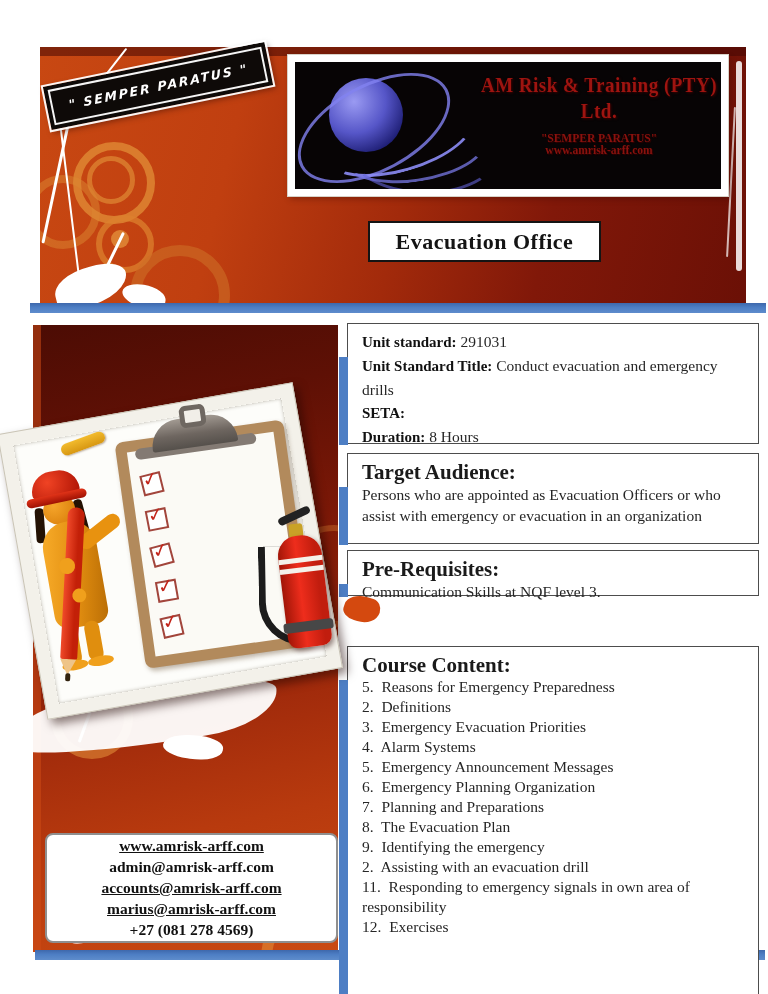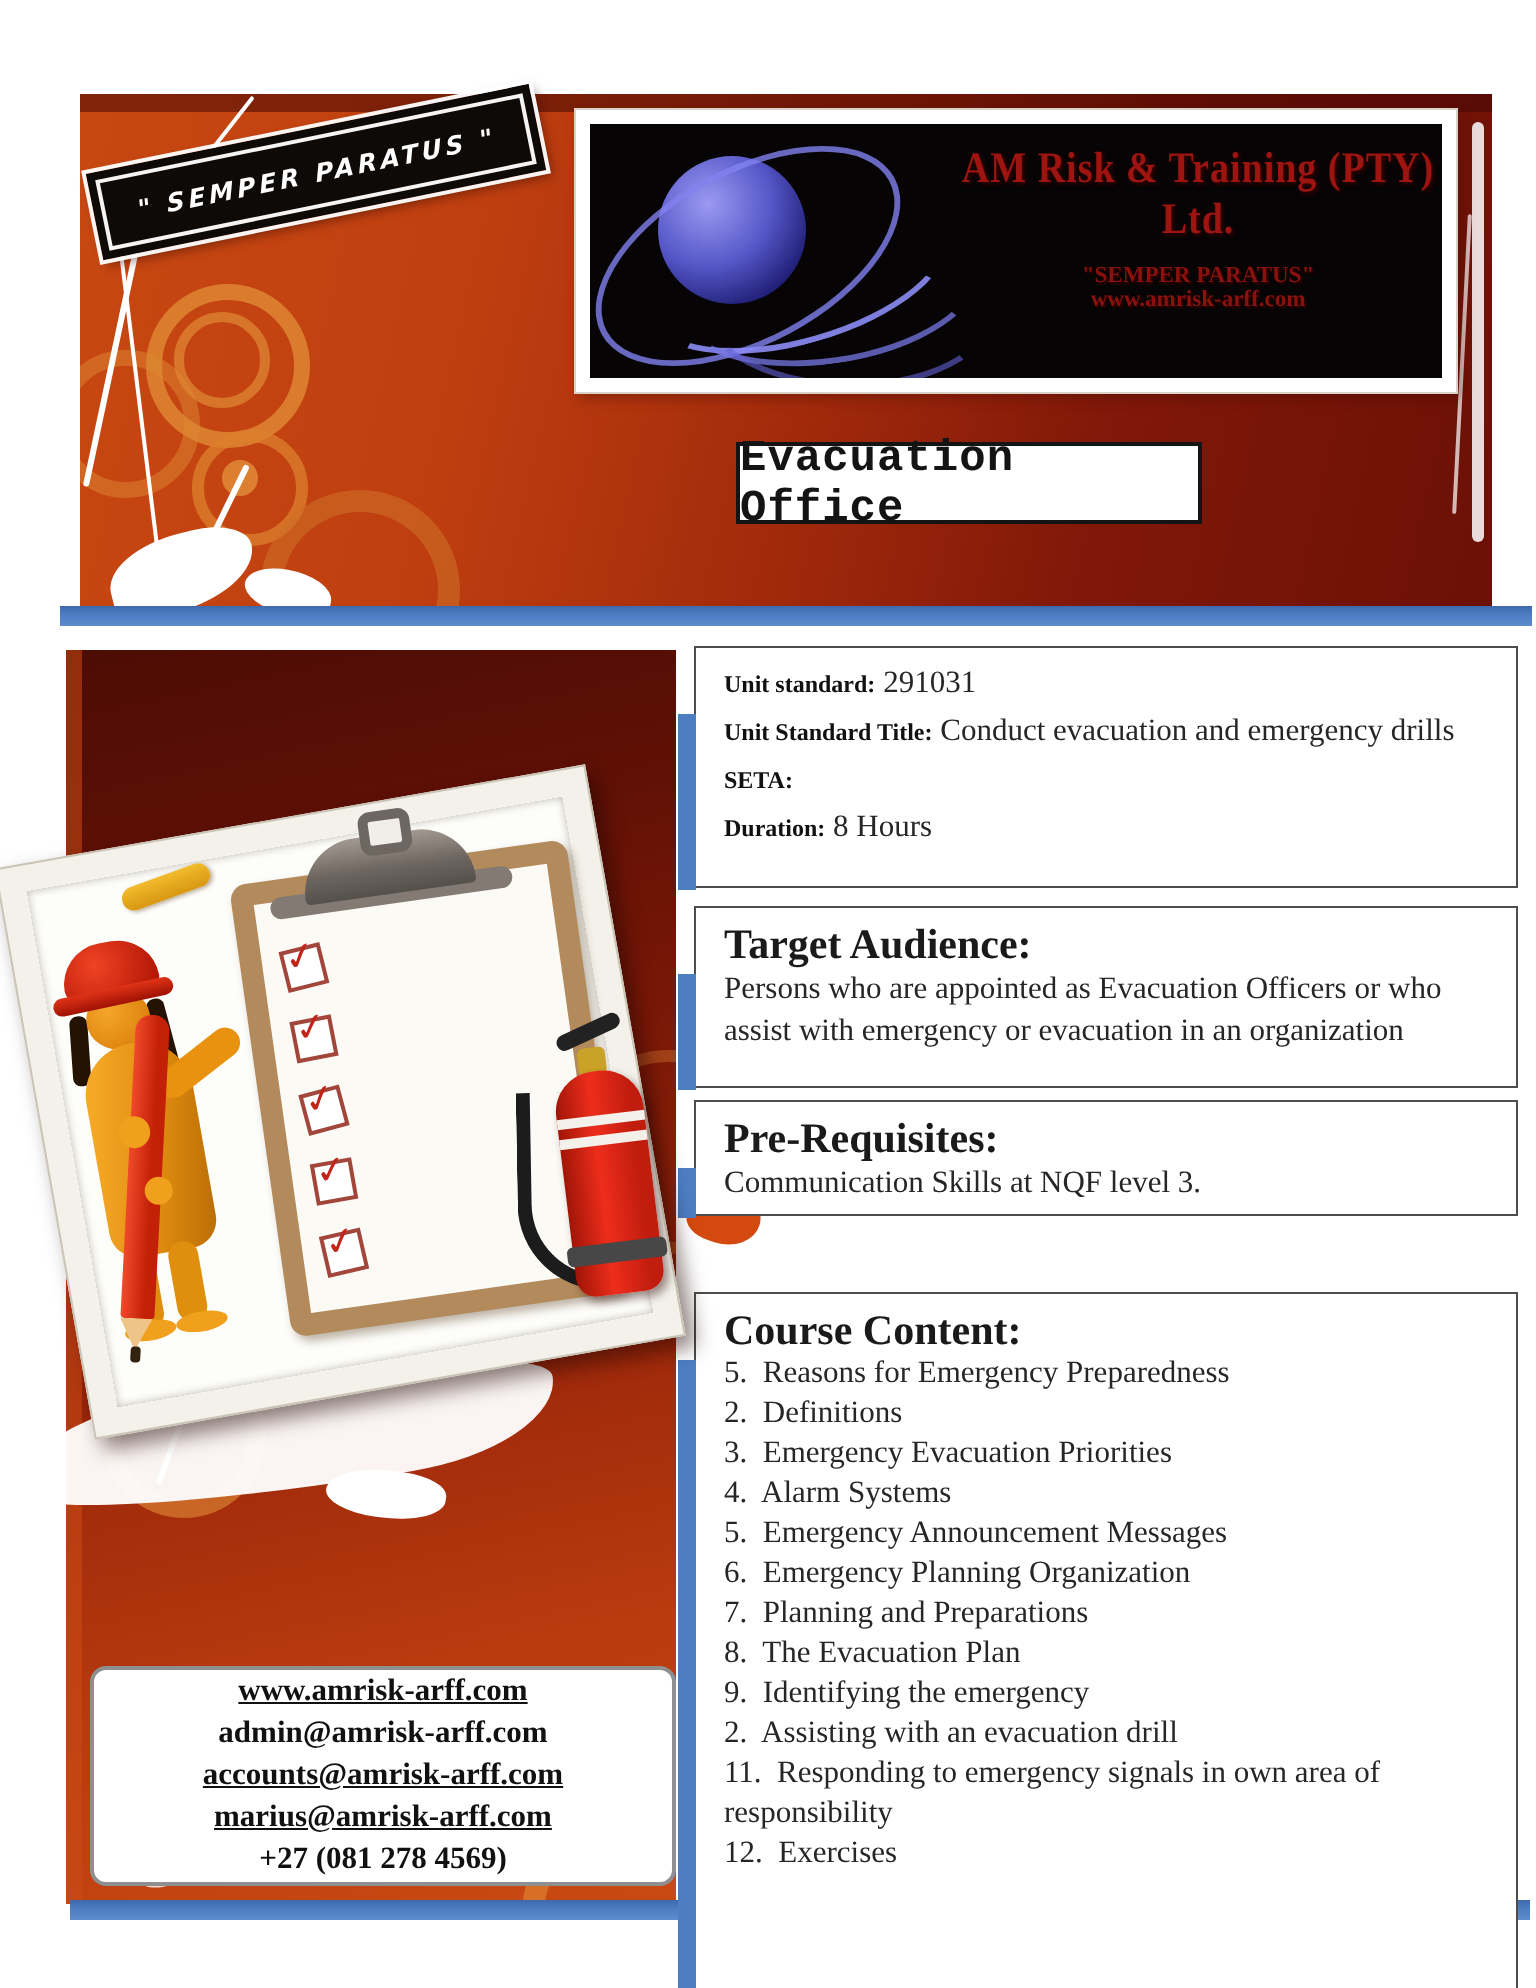--- a/index.html
+++ b/index.html
@@ -39,21 +39,21 @@
       border-color:transparent;border-bottom-color:rgba(100,100,215,.6);}
   .logo-text{position:absolute;left:185px;top:14px;width:238px;text-align:center;color:#9e1410;}
   .logo-company{font-weight:bold;font-size:19px;line-height:22px;letter-spacing:.5px;
     text-shadow:1px 1px 2px #3d0000;transform:scaleY(1.15);}
   .logo-motto{margin-top:12px;font-weight:bold;font-size:11.5px;color:#8a120e;text-shadow:1px 1px 1px #300;}
   .logo-site{font-weight:bold;font-size:11.5px;color:#8a120e;text-shadow:1px 1px 1px #300;}
 
   
   .title-box{left:368px;top:221px;width:229px;height:37px;background:#fff;border:2px solid #141414;
     display:flex;align-items:center;justify-content:center;}
-  .title-text{font-family:Liberation Mono, monospace;font-weight:bold;font-size:22px;
+  .title-text{font-family:Liberation Serif, serif;font-weight:bold;font-size:22px;
     letter-spacing:.5px;color:#141414;}
 
   
   .blue-line{background:linear-gradient(180deg,#3e68ac 0%,#4d7ec4 45%,#5e8ccc 100%);}
   .sep-top{left:30px;top:303px;width:736px;height:10px;}
   .sep-bottom{left:35px;top:950px;width:730px;height:10px;}
 
   
   .left-panel{left:33px;top:325px;width:305px;height:627px;overflow:hidden;
     background:linear-gradient(168deg,#4c0c04 0%,#5e1005 16%,#7b1807 36%,#9d280b 58%,#b83a0e 78%,#c94a12 100%);}
@@ -115,21 +115,21 @@
   .contact-line{font-weight:bold;font-size:15.5px;line-height:20px;color:#111;}
   .contact-line.u{text-decoration:underline;}
 
   
   .card{left:347px;width:412px;background:#fff;border:1.5px solid #4d4d4d;box-sizing:border-box;
     padding:6px 14px;color:#1a1a1a;z-index:3;}
   .card::before{content:'';position:absolute;left:-9.5px;top:33px;bottom:-2px;width:9px;background:#4d7ec4;}
   .card-heading{font-weight:bold;font-size:21px;line-height:24px;}
   .card-body{font-size:15.5px;line-height:21px;color:#262626;}
   .spec-line{font-size:15.5px;line-height:24px;color:#262626;}
-  .spec-line b{font-size:12px;color:#111;margin-top:18px;}
+  .spec-line b{font-size:15px;color:#111;margin-top:18px;}
   .course-item{font-size:15.5px;line-height:20px;color:#262626;white-space:pre-wrap;}
   .splash{left:344px;top:596px;width:36px;height:26px;background:#d4490f;z-index:2;
     border-radius:60% 30% 55% 40%/55% 45% 60% 35%;transform:rotate(18deg);}
 </style>
 </head>
 <body>
 
 <div class="page">
 
   <div class="abs top-panel">
@@ -255,21 +255,21 @@
     <div class="spec-line" style="line-height:23px;"><b>Unit Standard Title:</b> <span>Conduct evacuation and emergency drills</span></div>
     <div class="spec-line"><b>SETA:</b></div>
     <div class="spec-line"><b>Duration:</b> <span>8 Hours</span></div>
   </div>
 
   <div class="abs card" style="top:453px;height:91px;">
     <div class="card-heading">Target Audience:</div>
     <div class="card-body">Persons who are appointed as Evacuation Officers or who assist with emergency or evacuation in an organization</div>
   </div>
 
-  <div class="abs card" style="top:550px;height:58px;">
+  <div class="abs card" style="top:550px;height:46px;">
     <div class="card-heading">Pre-Requisites:</div>
     <div class="card-body">Communication Skills at NQF level 3.</div>
   </div>
 
   <div class="abs card" style="top:646px;height:354px;">
     <div class="card-heading">Course Content:</div>
     <div>
         <div class="course-item">5.  Reasons for Emergency Preparedness</div>
         <div class="course-item">2.  Definitions</div>
         <div class="course-item">3.  Emergency Evacuation Priorities</div>

